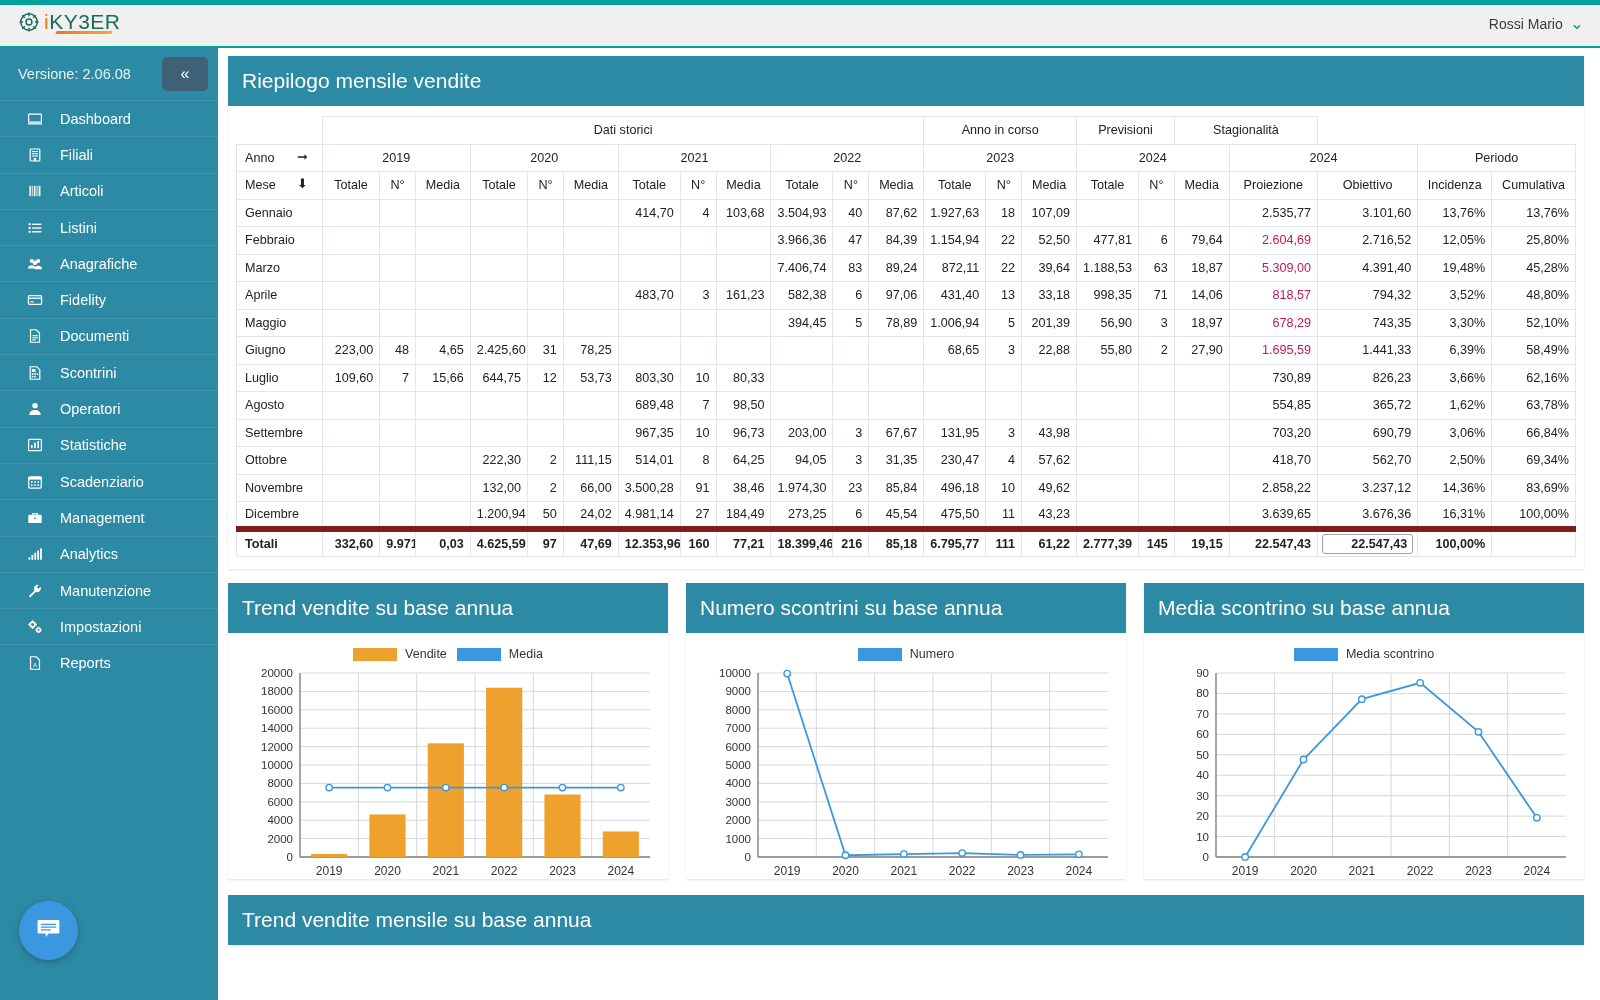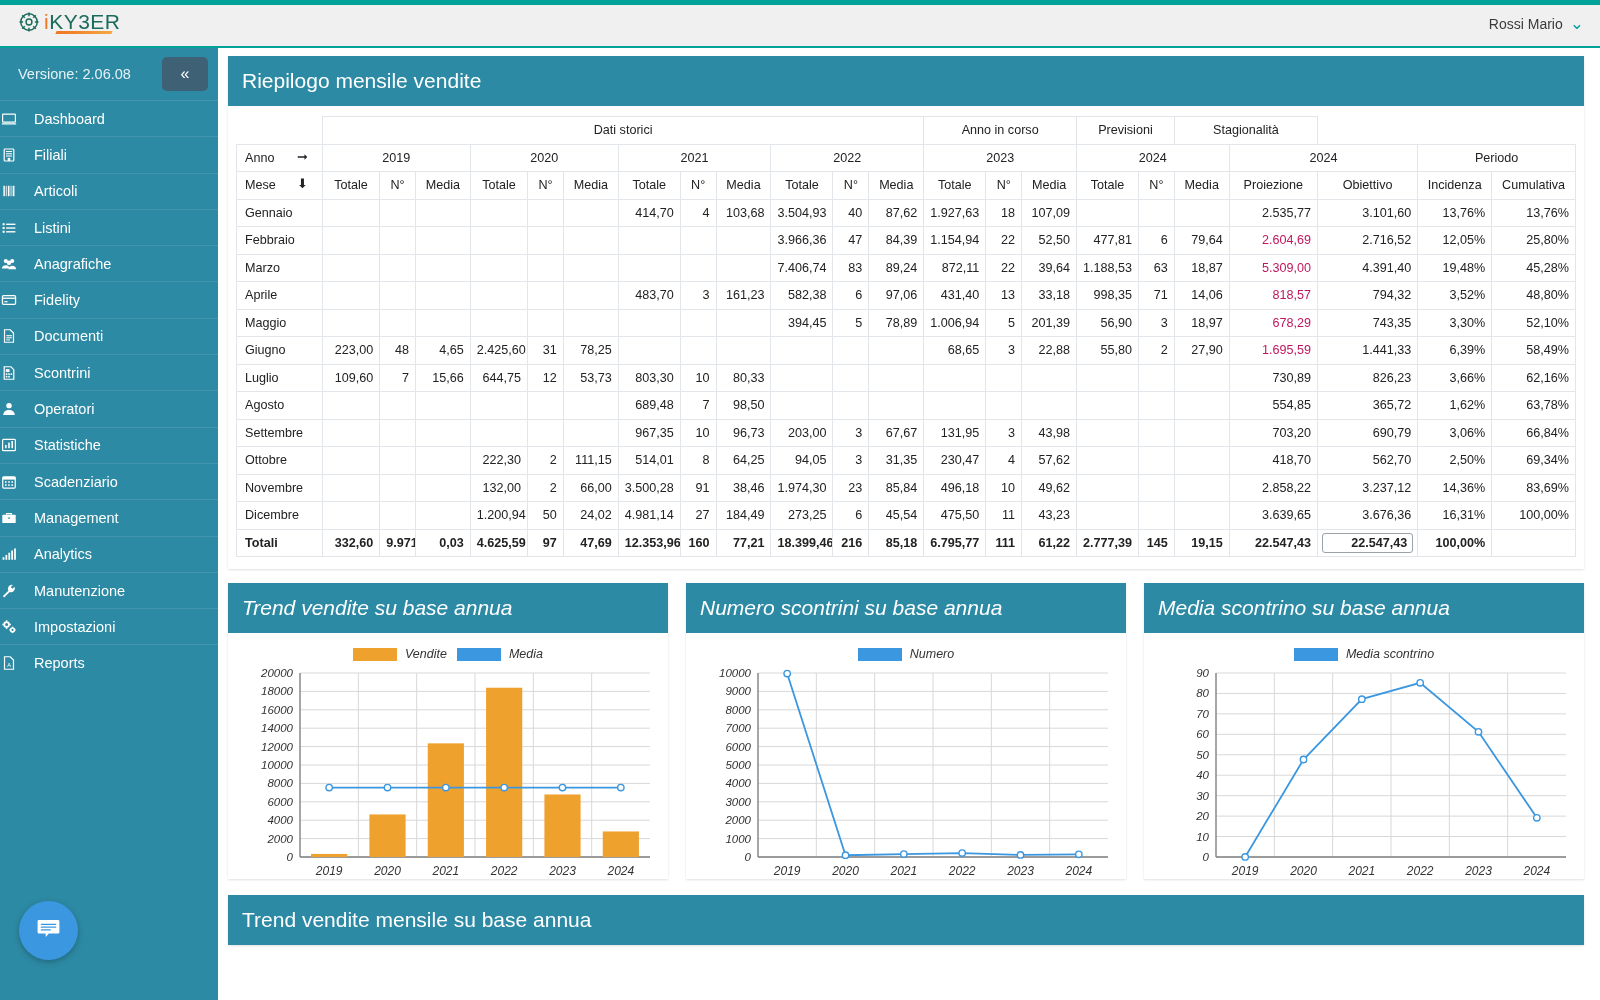--- a/index.html
+++ b/index.html
@@ -58,21 +58,21 @@
   }
   .collapse-btn {
     position: absolute; right: 10px; top: 9px;
     width: 46px; height: 34px; border-radius: 5px;
     background: #3f6175; color: #fff;
     display: flex; align-items: center; justify-content: center;
     font-size: 16px; border: none; cursor: pointer;
   }
   .nav-item {
     height: 36.3px; display: flex; align-items: center;
-    gap: 17px;
+    padding-left: 26px; gap: 17px;
     color: #ffffff; font-size: 14.5px;
     border-top: 1px solid rgba(255,255,255,0.10);
     cursor: pointer;
   }
   .nav-item .nic {
     width: 17px; display: flex; align-items: center; justify-content: center;
     color: #ffffff;
   }
   .nav-item .nic svg { display: block; }
 
@@ -112,31 +112,31 @@
     height: 27.5px;
     white-space: nowrap;
     overflow: hidden;
   }
   table.summary th { font-weight: 400; text-align: center; }
   table.summary td.num { text-align: right; }
   table.summary td.mon { text-align: left; padding-left: 8px; }
   .hdr-group { font-weight: 400; }
   .row-label-head { text-align: left !important; padding-left: 8px !important; position: relative; }
   .row-label-head .arrow { position: absolute; left: 60px; top: 4px; font-size: 13px; }
-  tr.totals td { font-weight: bold; border-top: 1px solid #7f1d1d; }
+  tr.totals td { font-weight: bold; border-top: 6px solid #7f1d1d; }
   td.proj-blue { color: #be185d; }
   .obj-box {
     border: 1px solid #9aa3a9; border-radius: 3px;
     padding: 2px 5px; display: block; text-align: right;
     background: #fff; font-weight: bold; font-size: 12.6px;
   }
 
   
   .charts-row {
-    display: flex; gap: 18px; margin-top: 14px; font-style: italic;
+    display: flex; gap: 18px; margin-top: 14px;
   }
   .chart-card { flex: 1 1 0; background: #fff; box-shadow: 0 1px 2px rgba(0,0,0,.12); }
   .chart-body { padding: 10px 8px 6px 8px; height: 246px; position: relative; }
   .legend {
     display: flex; justify-content: center; align-items: center; gap: 10px;
     font-size: 12.5px; color: #333; height: 22px;
   }
   .legend .sw { width: 44px; height: 13px; display: inline-block; }
   .legend .lg-item { display: flex; align-items: center; gap: 8px; }
 

